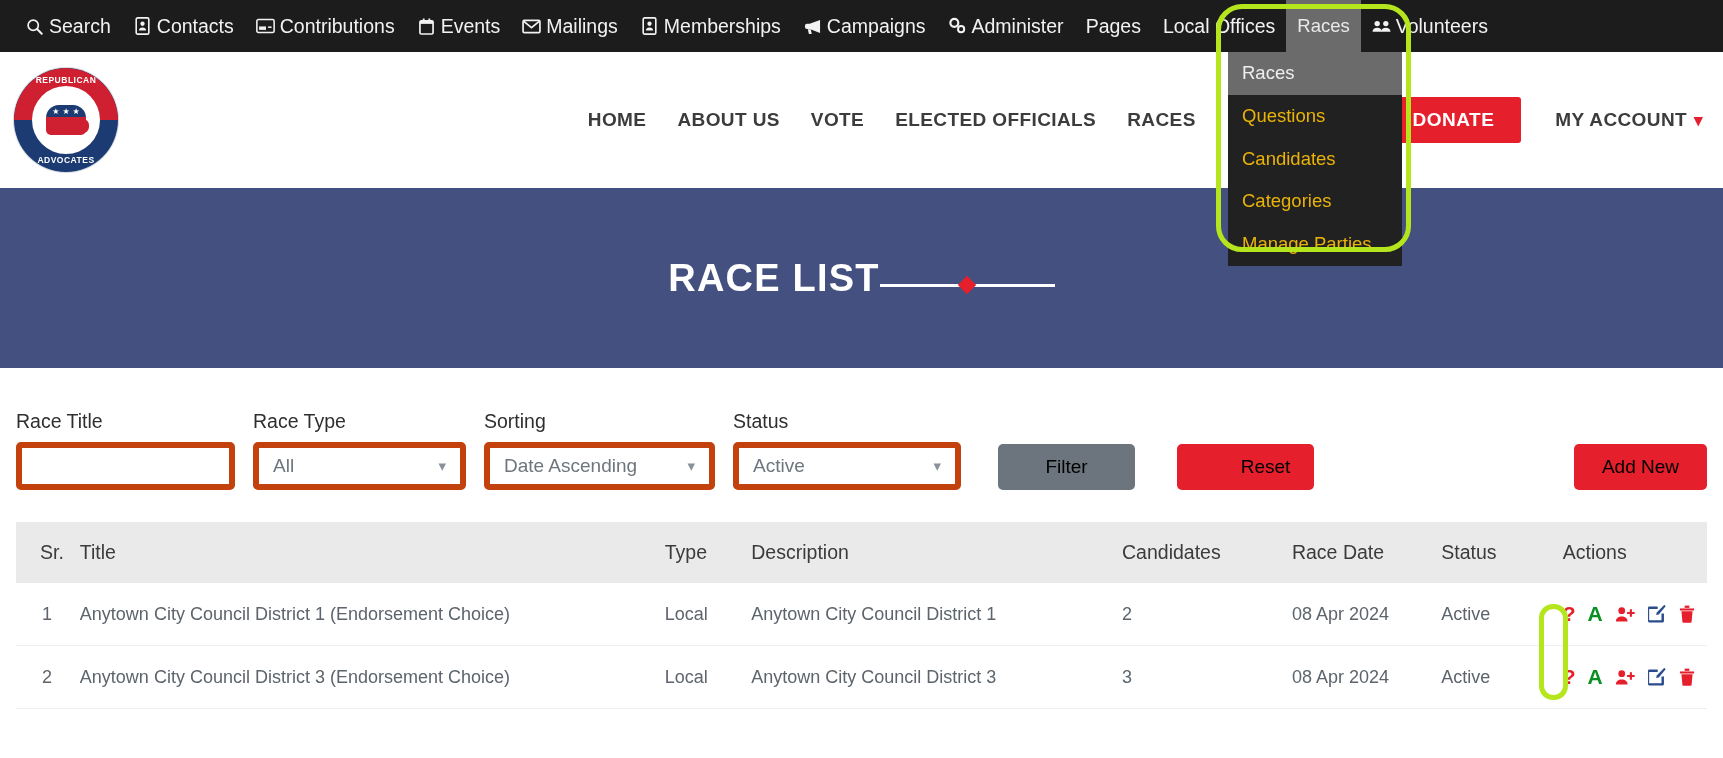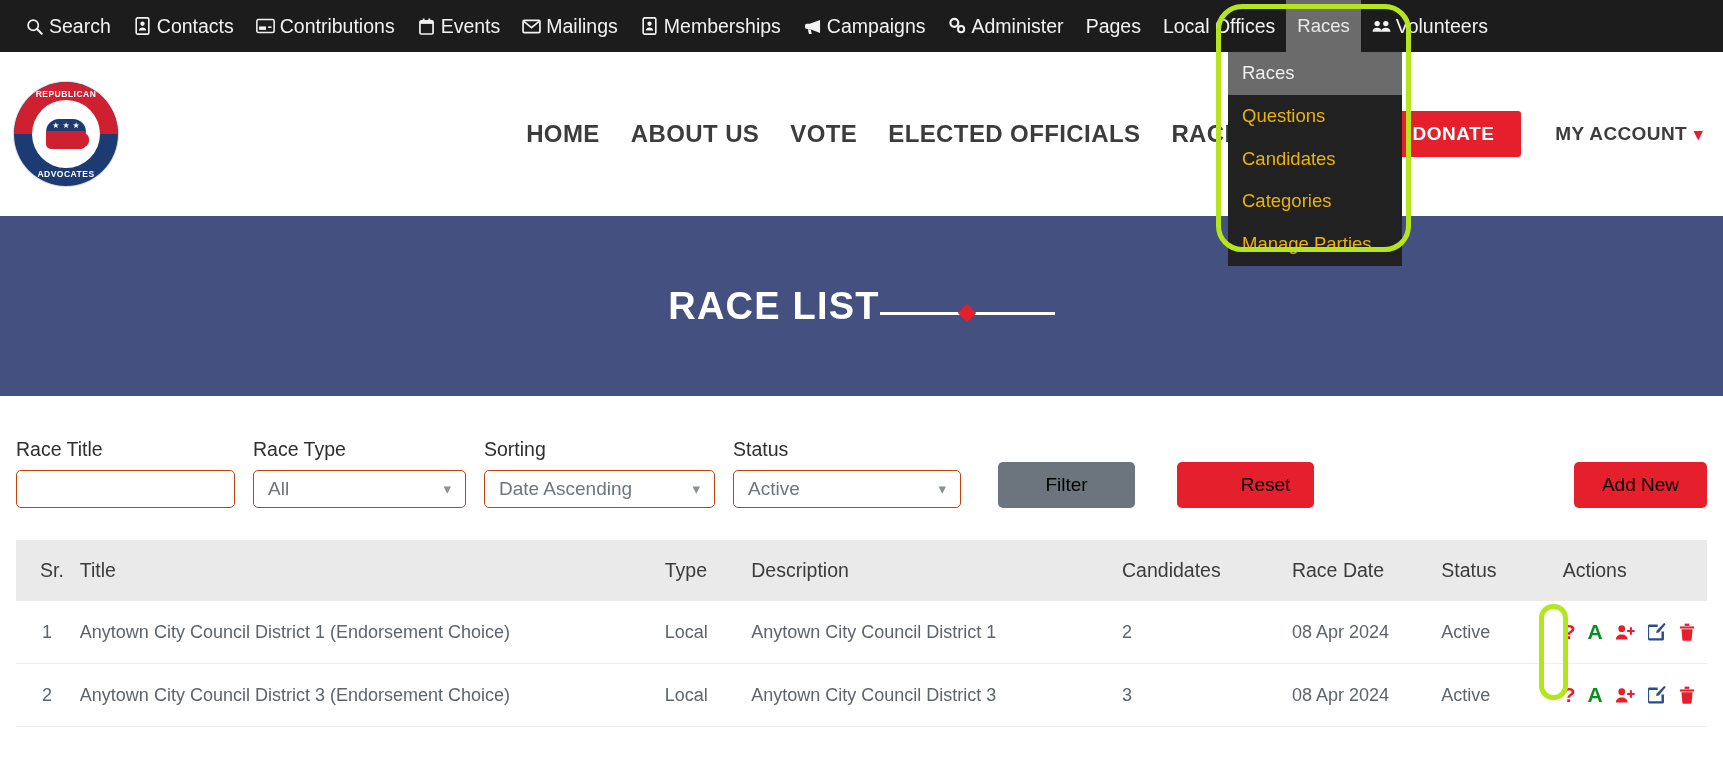--- a/index.html
+++ b/index.html
@@ -85,21 +85,21 @@
     height: 96px;
     border: 5px solid #b5e61d;
     border-radius: 14px;
     z-index: 60;
     pointer-events: none;
   }
 
   
   .site-header {
     position: relative;
-    height: 164px;
+    height: 136px;
     background: #ffffff;
     display: flex;
     align-items: center;
     z-index: 20;
   }
   .logo-wrap {
     width: 104px; height: 104px;
     margin-left: 14px;
     flex: 0 0 auto;
     position: relative;
@@ -150,21 +150,21 @@
   .main-nav {
     flex: 1 1 auto;
     display: flex;
     align-items: center;
     justify-content: center;
     gap: 31px;
     margin-left: 280px;
   }
   .main-nav a {
     color: #3c3c3c;
-    font-size: 24px;
+    font-size: 19px;
     font-weight: bold;
     letter-spacing: .4px;
     text-decoration: none;
     white-space: nowrap;
     cursor: pointer;
   }
   .hdr-right {
     display: flex; align-items: center; gap: 34px;
     margin-right: 20px;
     flex: 0 0 auto;
@@ -227,21 +227,21 @@
     gap: 18px;
   }
   .fgroup { display: flex; flex-direction: column; }
   .fgroup label {
     font-size: 19.5px;
     color: #2f2f2f;
     margin-bottom: 9px;
   }
   .finput, .fselect {
     height: 34px;
-    border: 1px solid #c2410c;
+    border: 6px solid #c2410c;
     border-radius: 5px;
     background: #ffffff;
     font-size: 19px;
     color: #6e757c;
     padding: 18px 14px;
     font-family: "Liberation Sans", sans-serif;
     outline: none;
   }
   .finput { width: 219px; }
   .fselect {

